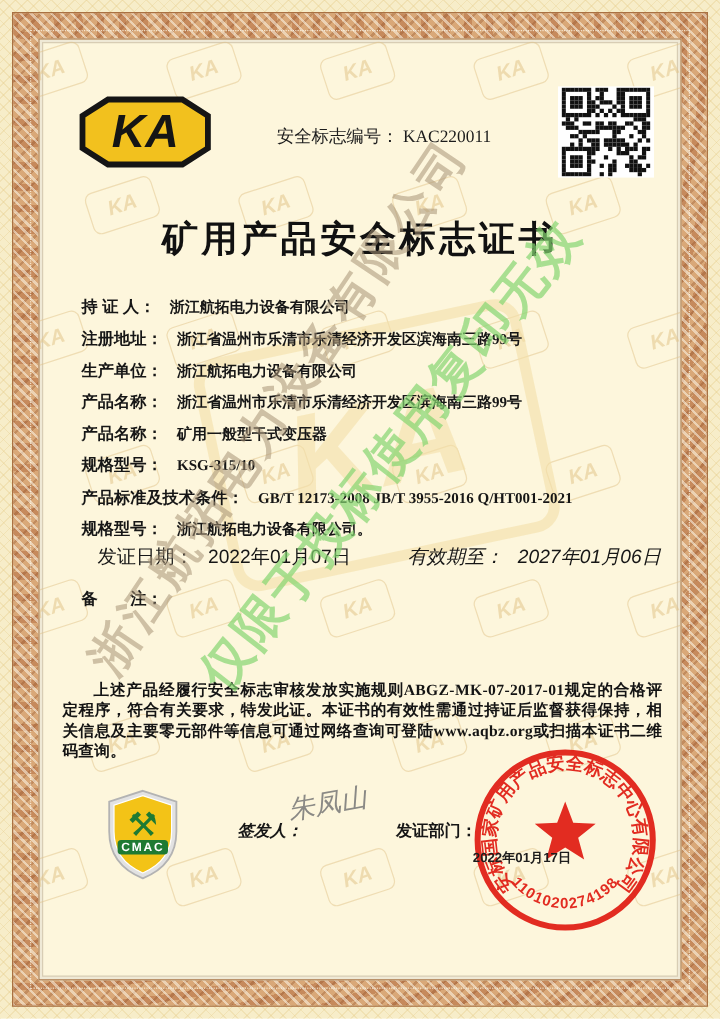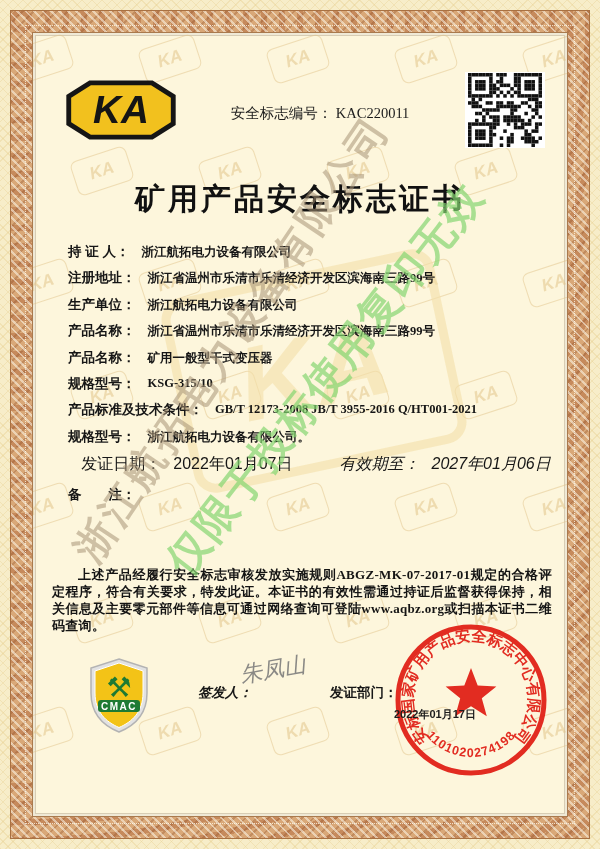--- a/index.html
+++ b/index.html
@@ -31,21 +31,21 @@
   .ka-logo{position:absolute;left:64px;top:80px;width:114px;height:60px;z-index:2;}
   .serial-line{position:absolute;left:170px;top:104px;width:300px;text-align:center;z-index:2;
     font-family:"Liberation Serif",serif;font-size:14.5px;color:#1c1c1c;}
   .qr{position:absolute;left:465px;top:72px;width:80px;height:76px;background:#fff;z-index:2;
     display:flex;align-items:center;justify-content:center;}
   
   .title{position:absolute;left:0;right:0;top:179px;text-align:center;z-index:2;
     font-family:"Liberation Serif",serif;font-weight:700;font-size:30px;letter-spacing:3px;color:#111;}
   
   .rows{position:absolute;left:68px;top:243px;right:36px;z-index:2;color:#161616;}
-  .row{display:flex;gap:12px;height:26.4px;align-items:flex-start;}
+  .row{display:flex;gap:12px;height:26.4px;align-items:center;}
   .row .lab{font-weight:700;font-size:13.5px;white-space:pre;flex:none;}
   .row .val{font-family:"Liberation Serif",serif;font-weight:700;font-size:12.5px;padding-top:1px;white-space:nowrap;}
   .row-dates{margin-top:0;height:26.4px;display:flex;justify-content:center;}
   .row-dates .pair{display:flex;gap:12px;}
   .pair2{margin-left:47px;font-style:italic;}
   .row-remark{margin-top:5px;}
   
   .notice{position:absolute;left:52px;top:566px;width:500px;z-index:2;
     font-family:"Liberation Serif",serif;font-weight:700;font-size:13px;line-height:17px;
     text-align:justify;text-indent:2em;color:#141414;letter-spacing:.3px;}

